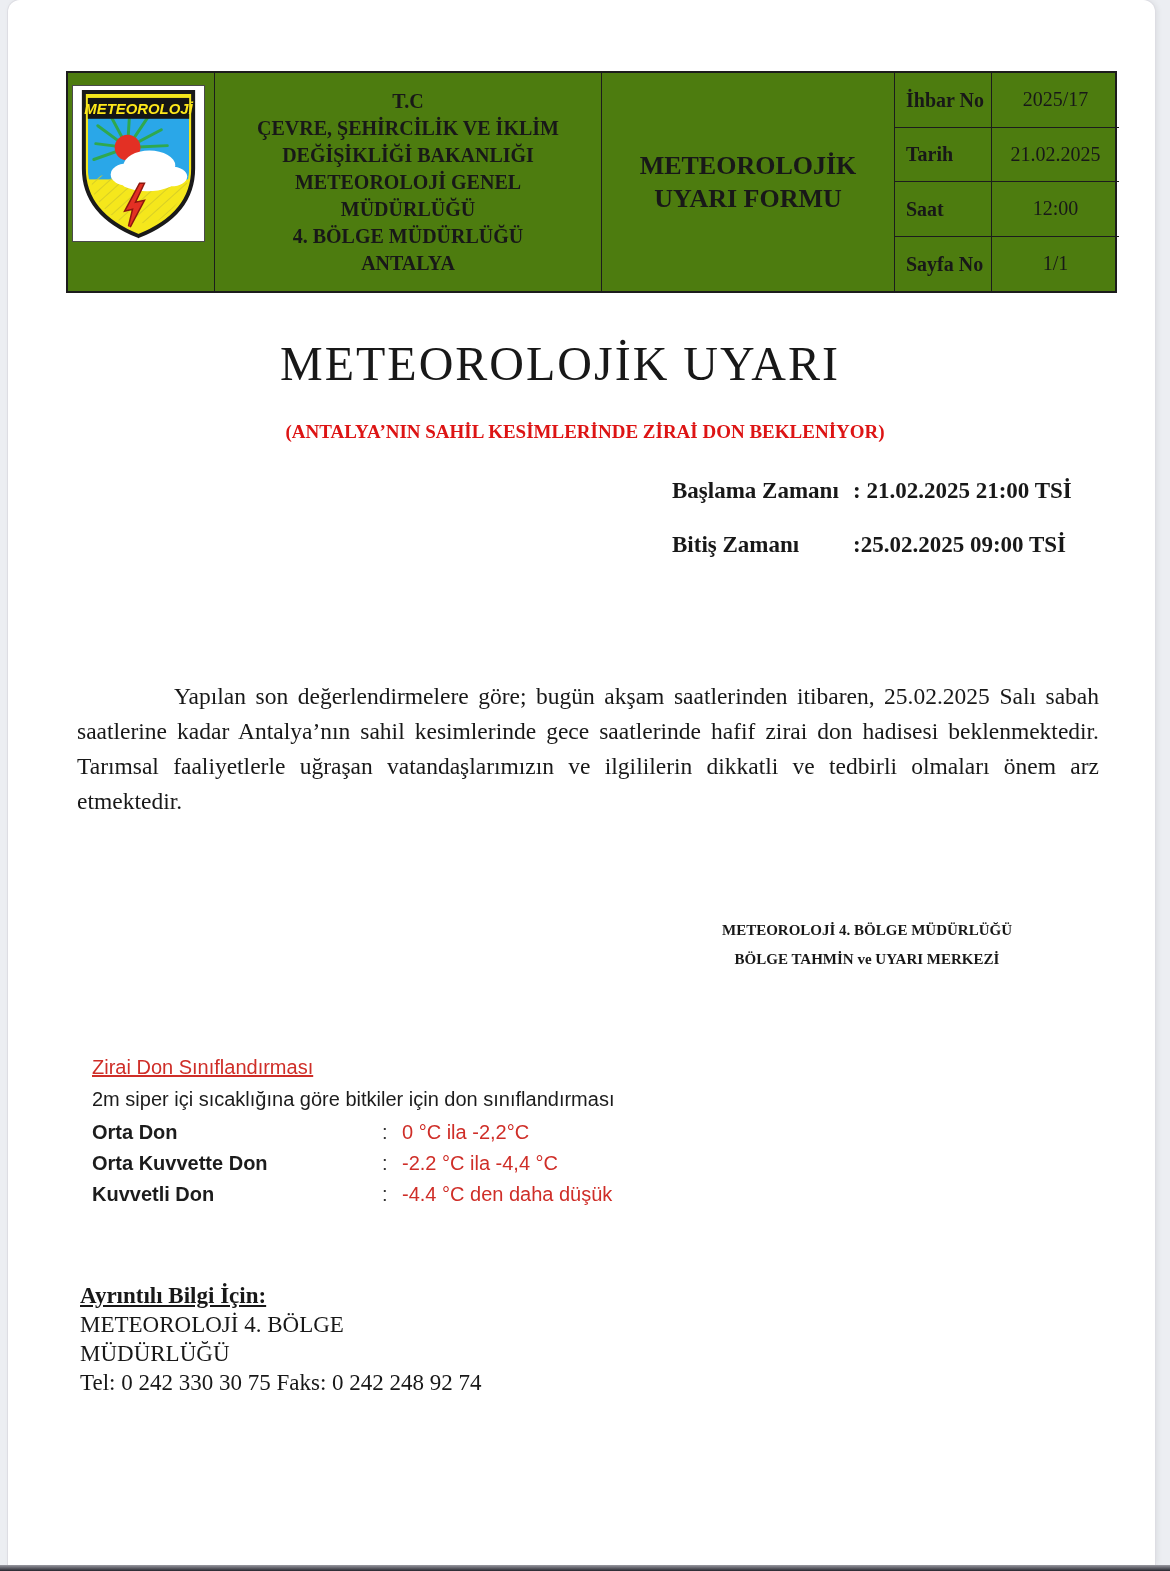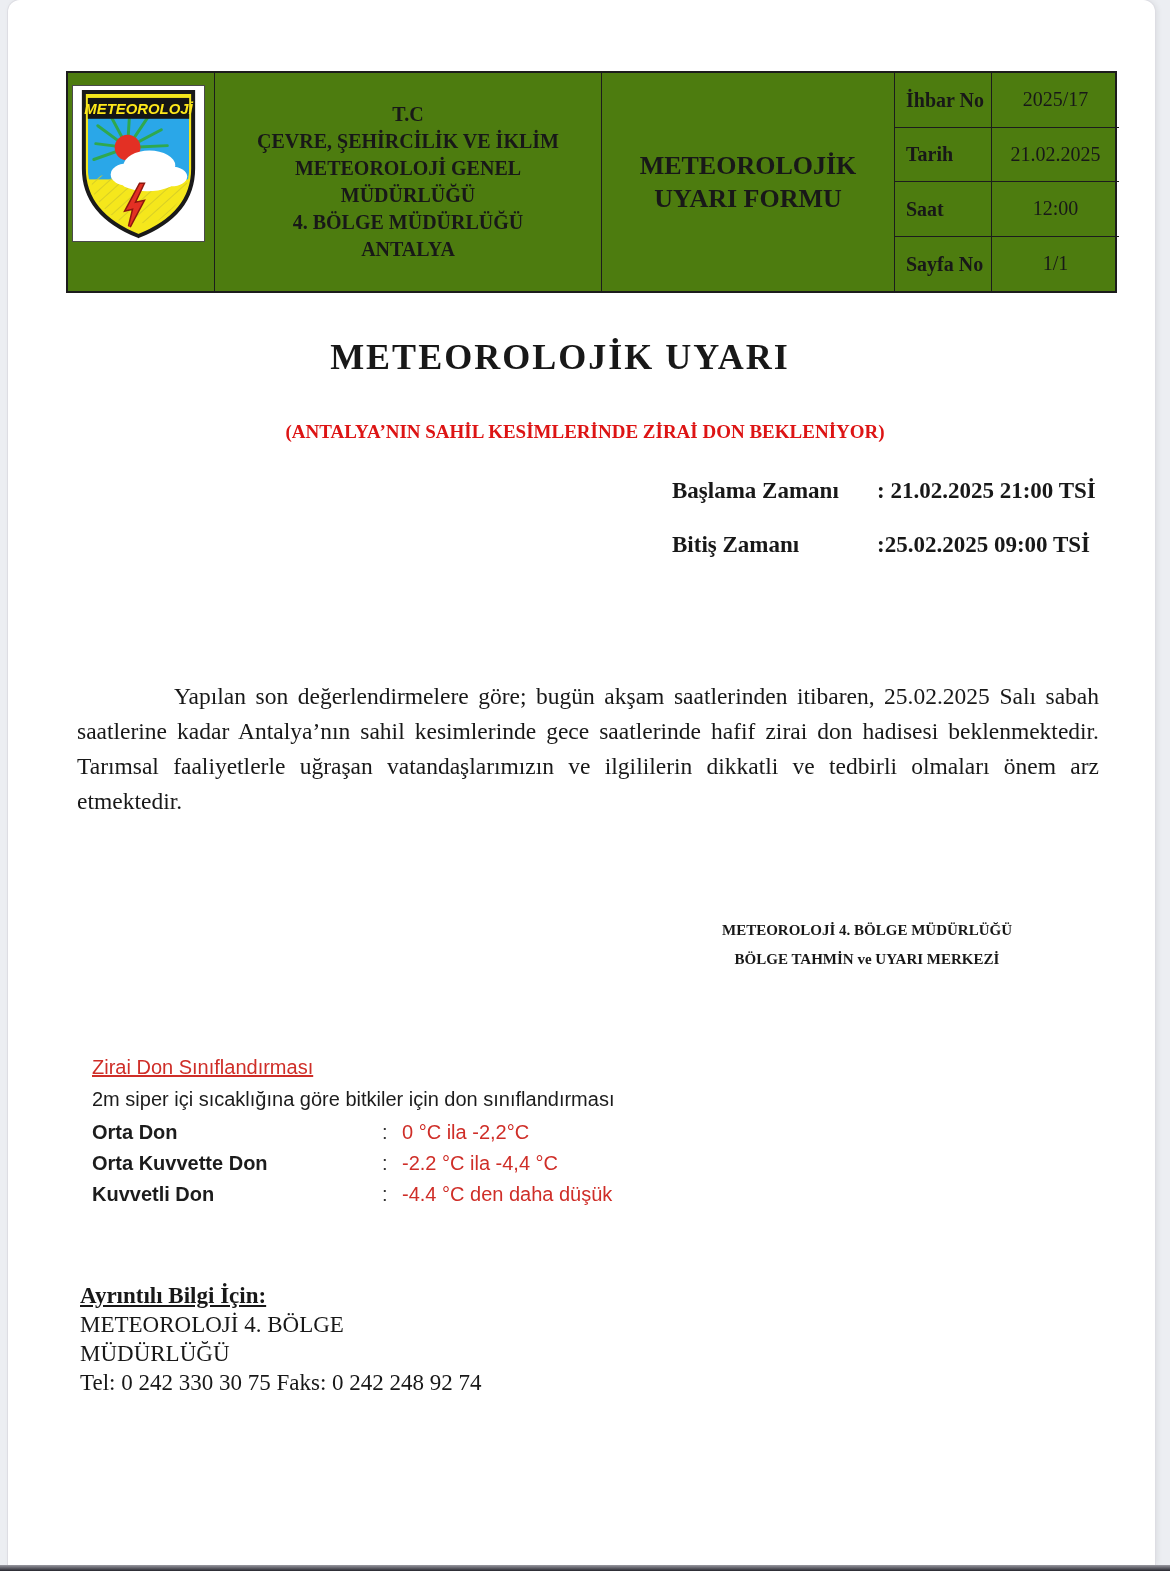--- a/index.html
+++ b/index.html
@@ -52,29 +52,29 @@
   }
   .c-mvalue{
     border-bottom:1.5px solid #1c1c1c;
     display:flex;align-items:center;justify-content:center;
     font-size:20px;grid-column:5;
   }
   .last-row{border-bottom:none;}
   
   .doc-title{
     position:absolute;left:0;top:336px;width:1120px;text-align:center;
-    font-weight:bold;font-size:36px;letter-spacing:2px;
+    font-weight:normal;font-size:48px;letter-spacing:2px;
   }
   .doc-subtitle{
     position:absolute;left:0;top:421px;width:1170px;text-align:center;
     font-weight:bold;font-size:19px;
   }
   
   .times{position:absolute;left:672px;top:478px;}
-  .time-row{display:flex;font-weight:bold;font-size:23px;line-height:26px;margin-bottom:28px;gap:24px;}
+  .time-row{display:flex;font-weight:bold;font-size:23px;line-height:26px;margin-bottom:28px;}
   .t-label{display:inline-block;width:181px;}
   
   .body-par{
     position:absolute;left:77px;top:655px;width:1022px;
     font-size:23.5px;line-height:35px;text-align:justify;text-indent:97px;
   }
   
   .signature{
     position:absolute;left:632px;top:916px;width:470px;text-align:center;
     font-weight:bold;font-size:15px;line-height:29px;
@@ -145,20 +145,21 @@
 
         <rect x="10" y="10" width="102" height="21" fill="#151515"></rect>
         <text x="61" y="26.5" text-anchor="middle" font-family="Liberation Sans, DejaVu Sans, sans-serif" font-size="15" font-weight="bold" font-style="italic" fill="#ffe81a">METEOROLOJİ</text>
       </svg>
     </div>
   </div>
 
   <div class="cell c-ministry">
     <div>T.C</div>
     <div>ÇEVRE, ŞEHİRCİLİK VE İKLİM</div>
+    <div>DEĞİŞİKLİĞİ BAKANLIĞI</div>
     <div>METEOROLOJİ GENEL</div>
     <div>MÜDÜRLÜĞÜ</div>
     <div>4. BÖLGE MÜDÜRLÜĞÜ</div>
     <div>ANTALYA</div>
   </div>
 
   <div class="cell c-formtitle">
     <div>
       <div>METEOROLOJİK</div>
       <div>UYARI FORMU</div>

